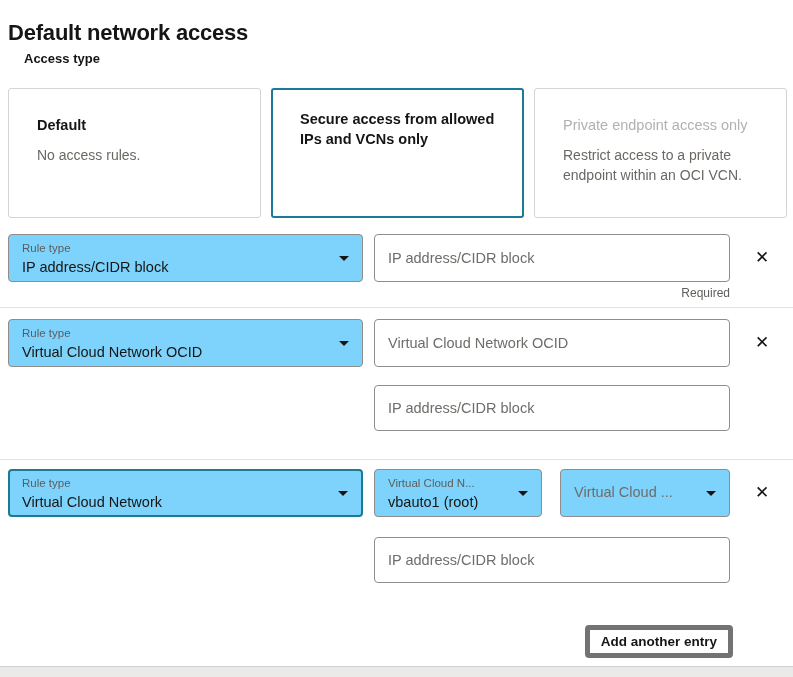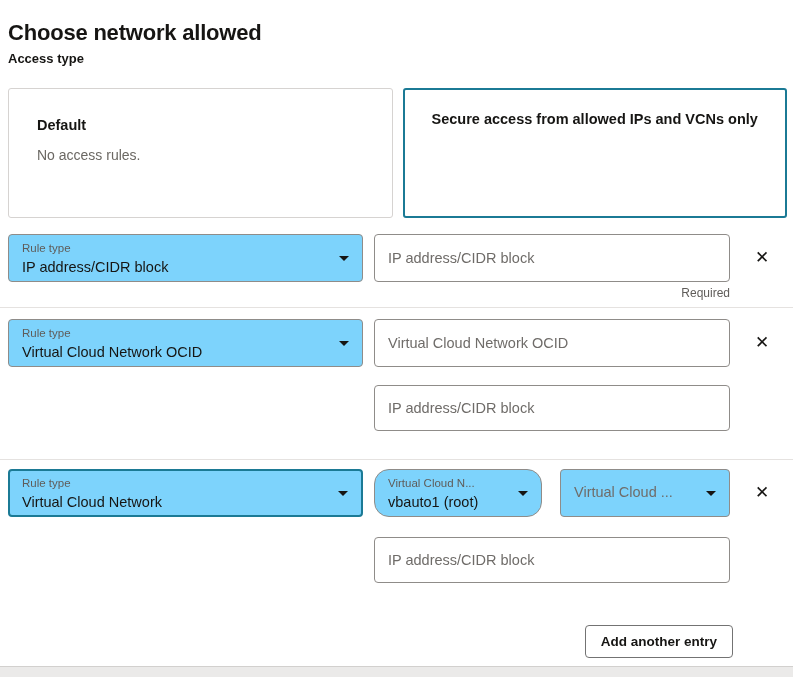--- a/index.html
+++ b/index.html
@@ -5,21 +5,21 @@
   html,body { margin:0; padding:0; background:#ffffff; }
   .canvas {
     position:relative; width:793px; height:677px; background:#ffffff;
     font-family:"Liberation Sans", sans-serif; color:#161513; overflow:hidden;
   }
   .page-title {
     position:absolute; left:8px; top:5px;
     font-size:22px; font-weight:700; letter-spacing:-0.2px;
   }
   .access-label {
-    position:absolute; left:8px; top:51px;
+    position:absolute; left:24px; top:51px;
     font-size:13px; font-weight:700;
   }
   .cards { position:absolute; left:8px; top:88px; width:779px; height:130px; display:flex; gap:10px; }
   .card {
     flex:1; box-sizing:border-box; background:#fff;
     border:1px solid #d6d3d1; border-radius:3px;
     padding:27px 20px 0 28px; cursor:pointer;
   }
   .card.selected { border:2px solid #1b7a95; padding:20px 19px 0 27px; }
   .card-title { font-size:14.5px; font-weight:700; line-height:1.35; margin:0 0 9px 0; }
@@ -59,44 +59,48 @@
   }
   .divider { position:absolute; left:0; width:793px; height:1px; background:#e5e2e0; }
   .close-btn {
     position:absolute; left:748px; width:28px; height:26px;
     background:none; border:none; padding:0; cursor:pointer;
     font-size:17px; line-height:26px; color:#161513; text-align:center;
     font-family:"Liberation Sans", sans-serif;
   }
   .add-btn {
     position:absolute; left:585px; top:625px; width:148px; height:33px;
-    box-sizing:border-box; background:#fff; border:1px solid #737373; border-radius:4px;
+    box-sizing:border-box; background:#fff; border:5px solid #737373; border-radius:4px;
     font-family:"Liberation Sans", sans-serif; font-size:13.5px; font-weight:700; color:#161513;
     cursor:pointer;
   }
   .footer-bar {
     position:absolute; left:0; top:666px; width:793px; height:11px;
     background:#ebeae9; border-top:1px solid #d2d0ce; box-sizing:border-box;
   }
 </style>
 </head>
 <body>
 
 <div class="canvas">
 
-  <h1 class="page-title">Choose network allowed</h1>
+  <h1 class="page-title">Default network access</h1>
   <div class="access-label">Access type</div>
 
   <div class="cards">
     <div class="card">
       <div class="card-title">Default</div>
       <div class="card-desc">No access rules.</div>
     </div>
     <div class="card selected">
       <div class="card-title">Secure access from allowed IPs and VCNs only</div>
+    </div>
+    <div class="card disabled">
+      <div class="card-title">Private endpoint access only</div>
+      <div class="card-desc">Restrict access to a private endpoint within an OCI VCN.</div>
     </div>
   </div>
 
   <div class="dd" style="left:8px; top:234px; width:355px;">
     <div class="dd-label">Rule type</div>
     <div class="dd-value">IP address/CIDR block</div>
     <span class="caret"></span>
   </div>
   <div class="input-box" style="left:374px; top:234px; width:356px;">
     <input type="text" placeholder="IP address/CIDR block" style="">
@@ -119,21 +123,21 @@
     <input type="text" placeholder="IP address/CIDR block" style="">
   </div>
 
   <div class="divider" style="top:459px;"></div>
 
   <div class="dd focused" style="left:8px; top:469px; width:355px;">
     <div class="dd-label">Rule type</div>
     <div class="dd-value">Virtual Cloud Network</div>
     <span class="caret"></span>
   </div>
-  <div class="dd" style="left:374px; top:469px; width:168px;border-radius:15px;">
+  <div class="dd" style="left:374px; top:469px; width:168px;">
     <div class="dd-label">Virtual Cloud N...</div>
     <div class="dd-value">vbauto1 (root)</div>
     <span class="caret"></span>
   </div>
   <div class="dd placeholder-only" style="left:560px; top:469px; width:170px;">
     <div class="dd-value">Virtual Cloud ...</div>
     <span class="caret"></span>
   </div>
   <button class="close-btn" style="top:480px;"><span>✕</span></button>
   <div class="input-box short" style="left:374px; top:537px; width:356px;">

